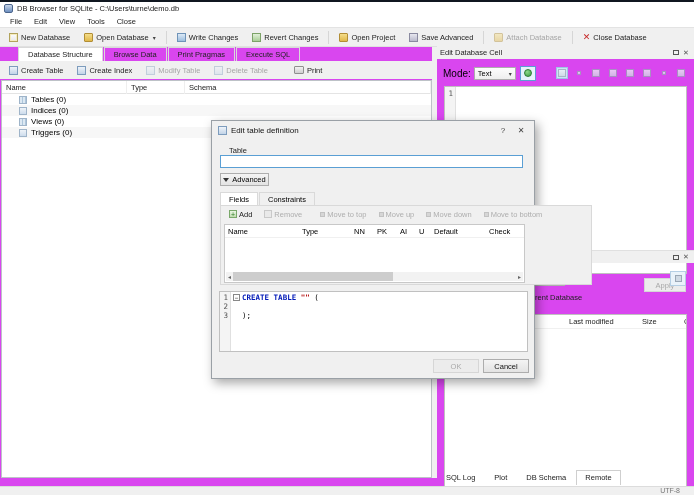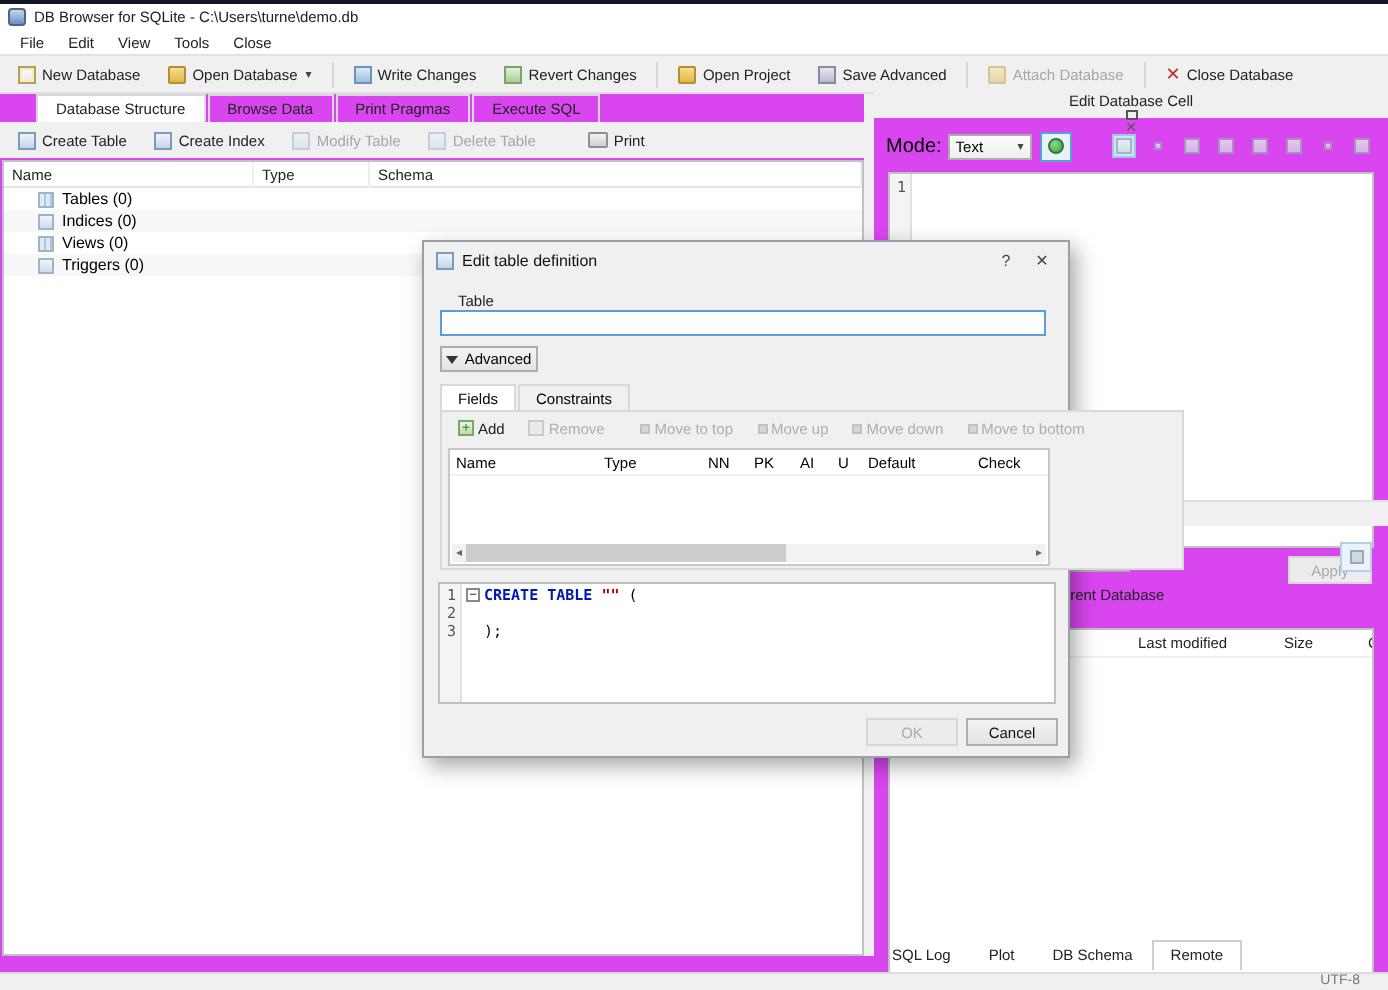--- a/index.html
+++ b/index.html
@@ -45,21 +45,21 @@
   .tree-rows { }
   .tree-row { display:flex; align-items:center; height:11px; padding-left:17px; gap:4px; font-size:8px; }
   .tree-row:nth-child(even){ background:#f7f7f7; }
   .tw { width:8px; height:8px; border:1px solid #9fb4c9; background:linear-gradient(#eef3f8,#cddcec); }
   .tw.grid { background:repeating-linear-gradient(90deg,#dce8f2 0 2px,#aec6db 2px 3px); }
 
   .splitter-v { position:absolute; left:432px; top:47px; width:5px; height:431px; background:#f0f0f0; }
 
   
   .dock { position:absolute; left:437px; top:46px; width:257px; height:440px; }
-  .panel-header { height:13px; display:flex; align-items:center; padding:0 3px; font-size:7.5px; color:#222; background:#f0f0f0;flex-direction:column; }
+  .panel-header { height:13px; display:flex; align-items:center; padding:0 3px; font-size:7.5px; color:#222; background:#f0f0f0; }
   .panel-header .ph-title { flex:1; }
   .ph-btn { width:10px; height:9px; display:flex; align-items:center; justify-content:center; color:#555; font-size:7px; }
   .float-glyph { width:6px; height:5px; border:1px solid #555; display:inline-block; }
 
   .ec-toolbar { position:absolute; left:0; top:16px; width:257px; height:22px; display:flex; align-items:center; padding-left:6px; }
   .mode-label { font-size:10px; margin-right:3px; }
   .mode-select { width:42px; height:13px; background:linear-gradient(#fdfdfd,#eee); border:1px solid #adadad; display:flex; align-items:center; justify-content:space-between; padding:0 3px; font-size:7.5px; }
   .green-btn { width:16px; height:15px; margin-left:4px; border:1px solid #5a9fd4; background:#e7f2fb; display:flex; align-items:center; justify-content:center; }
   .green-dot { width:8px; height:8px; border-radius:50%; background:radial-gradient(circle at 35% 30%, #8ed98a, #3c9e42); border:1px solid #2e7d33; }
   .ec-icons { display:flex; align-items:center; gap:5px; margin-left:20px; }

